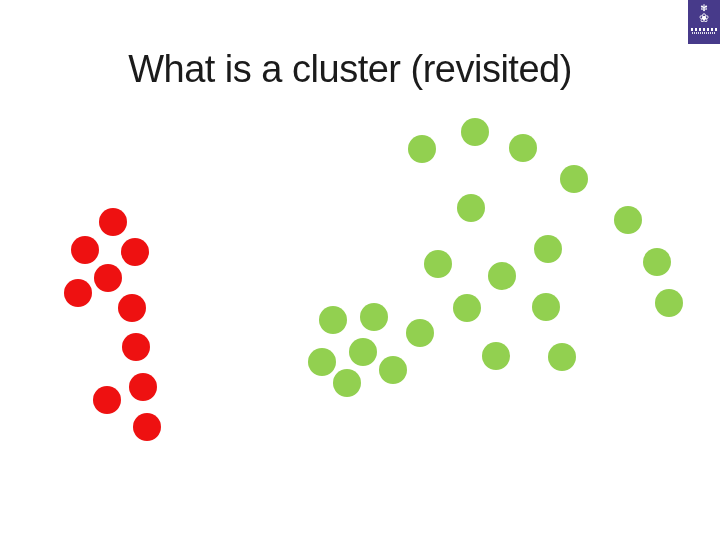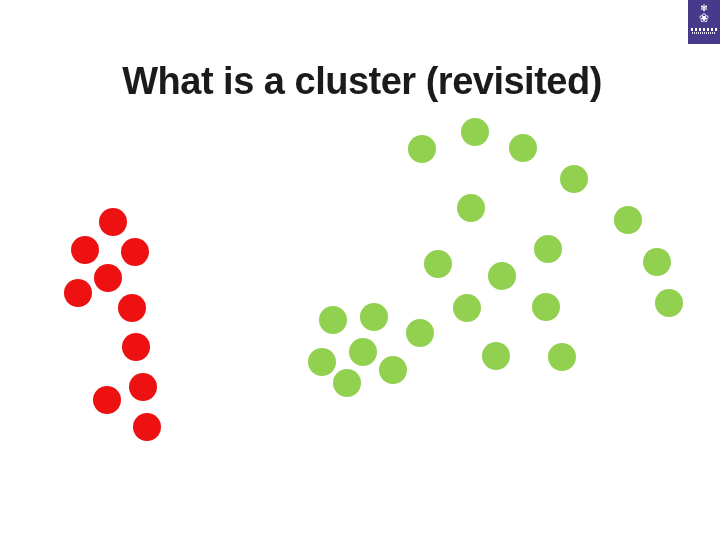--- a/index.html
+++ b/index.html
@@ -9,24 +9,24 @@
     height: 540px;
     background: #ffffff;
     overflow: hidden;
     font-family: "Liberation Sans", sans-serif;
   }
   .title {
     position: absolute;
     top: 48px;
     left: 0;
     width: 700px;
-    margin: 12px;
+    margin: 0;
     text-align: center;
     font-size: 38px;
-    font-weight: 700;
+    font-weight: 400;
     letter-spacing: -0.5px;
     color: #1b1b1b;
     font-family: "Liberation Sans", sans-serif;
   }
   .logo {
     position: absolute;
     top: 0;
     right: 0;
     width: 32px;
     height: 44px;

